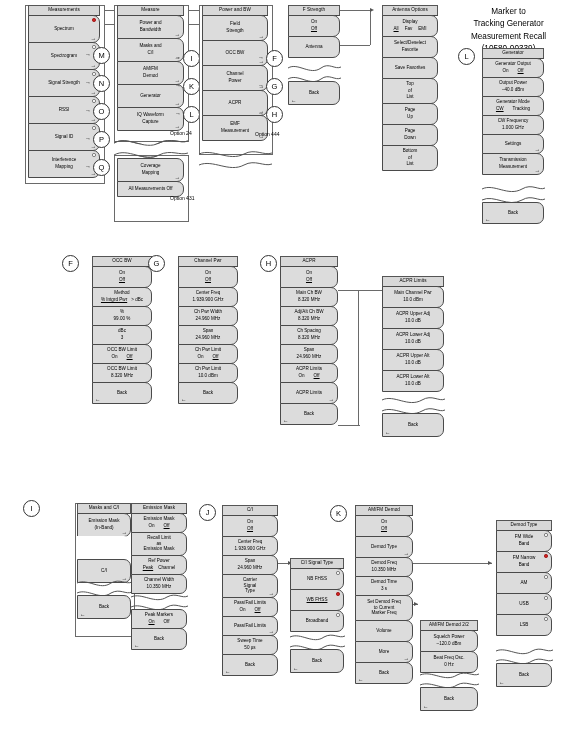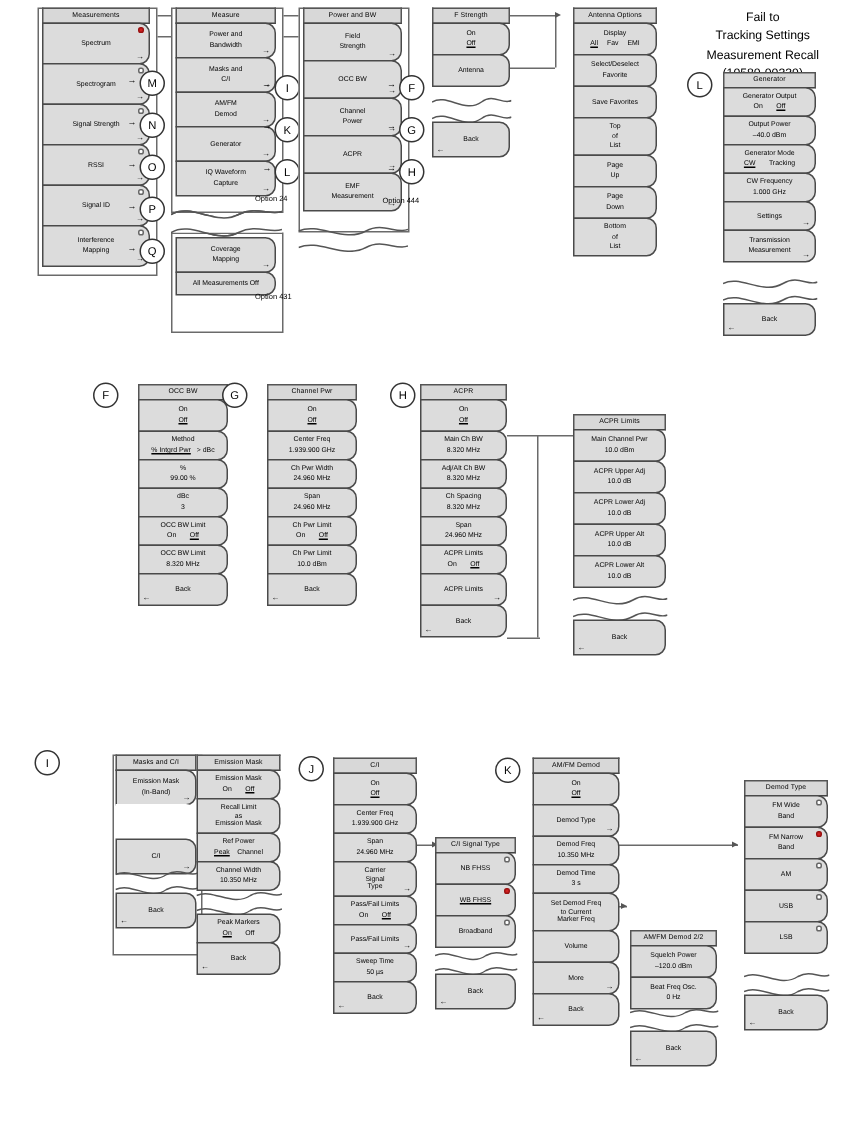--- a/index.html
+++ b/index.html
@@ -59,22 +59,22 @@
   .ln.v{width:1px;}
   .ahead{position:absolute;width:0;height:0;border-style:solid;}
   .ahead.r{border-width:2.6px 0 2.6px 4px;border-color:transparent transparent transparent #555;}
   
   .frame{position:absolute;border:1px solid #6a6a6a;background:#fff;}
 </style>
 </head>
 <body>
 
 <div class="hdr" style="left:450px;top:6px;width:117px;">
-  <div>Fail to</div>
-  <div>Tracking Settings</div>
+  <div>Marker to</div>
+  <div>Tracking Generator</div>
   <div>Measurement Recall</div>
   <div>(10580-00339)</div>
 </div>
 
 <div class="ln h" style="left:103px;top:10px;width:42px;"></div>
 <div class="ln v" style="left:145px;top:10px;height:14px;"></div>
 <div class="ln h" style="left:103px;top:24px;width:42px;"></div>
 <div class="ahead r" style="left:145px;top:7.5px;"></div>
 
 <div class="ln h" style="left:188px;top:10px;width:42px;"></div>

